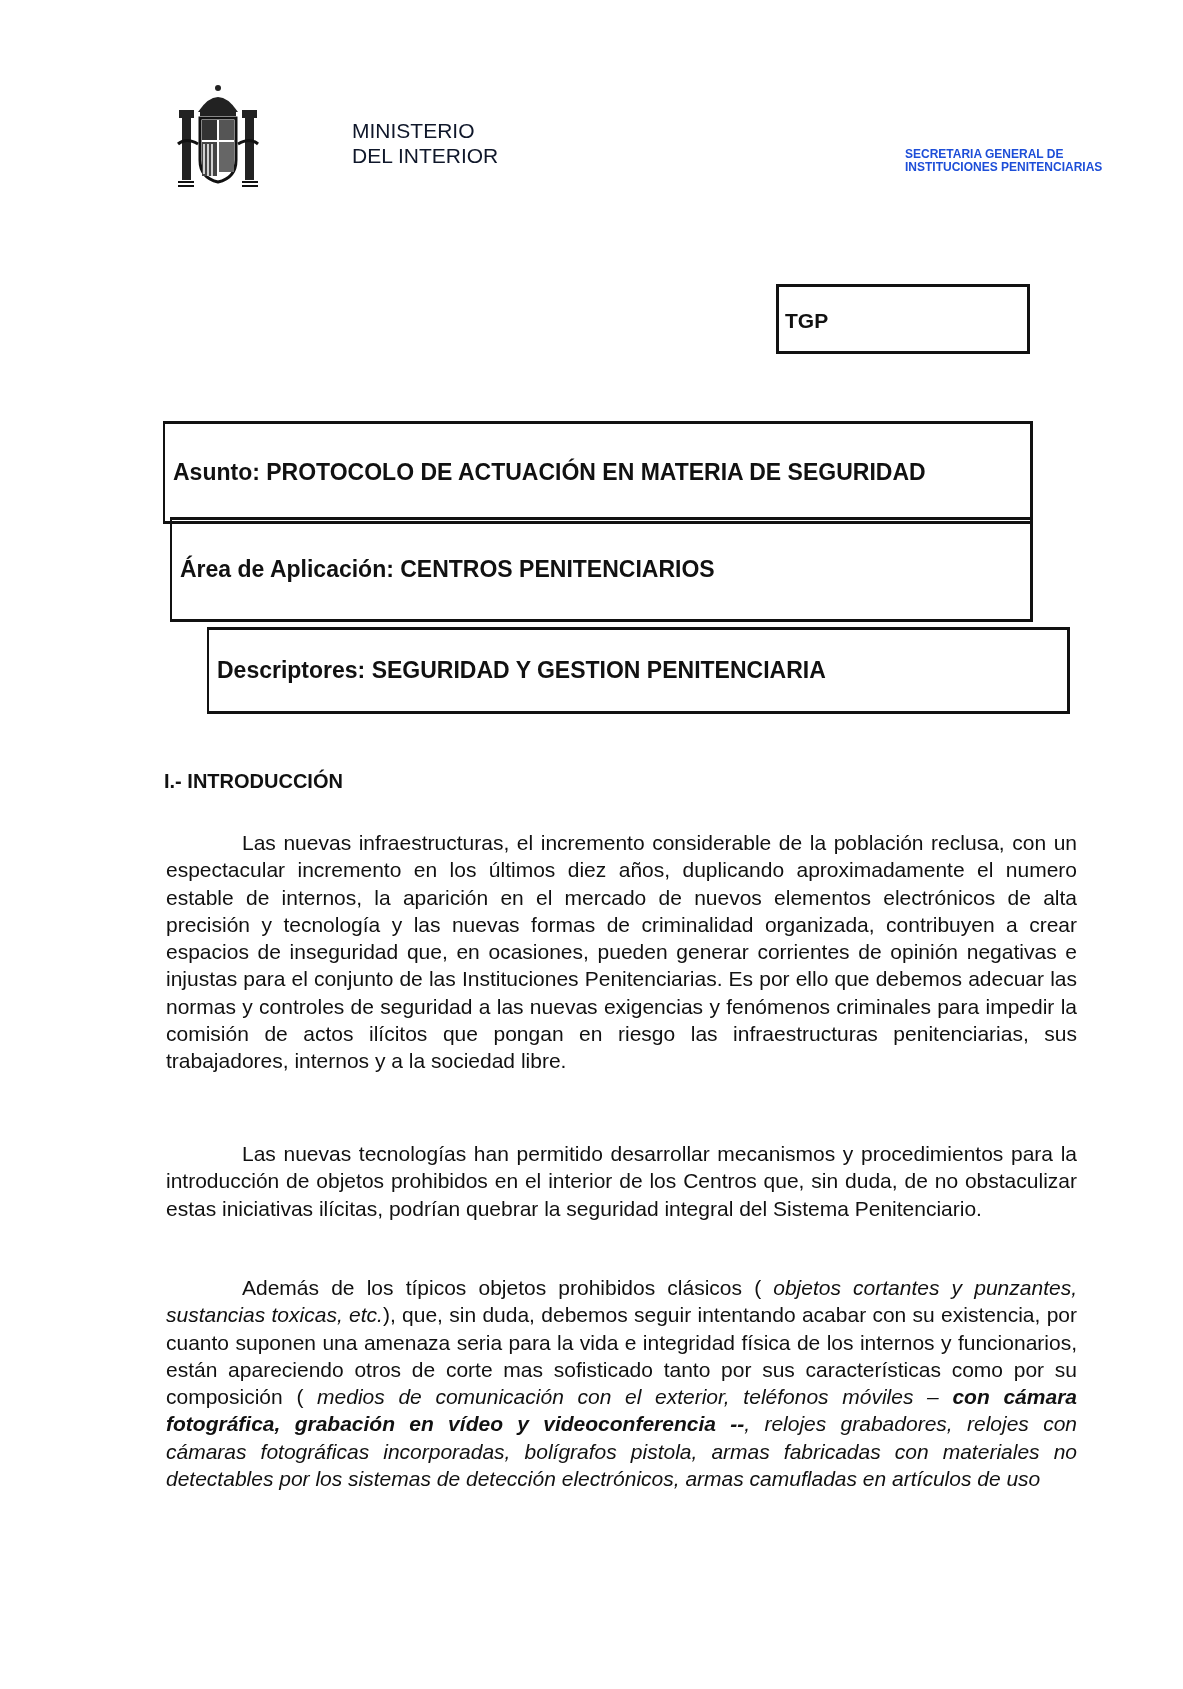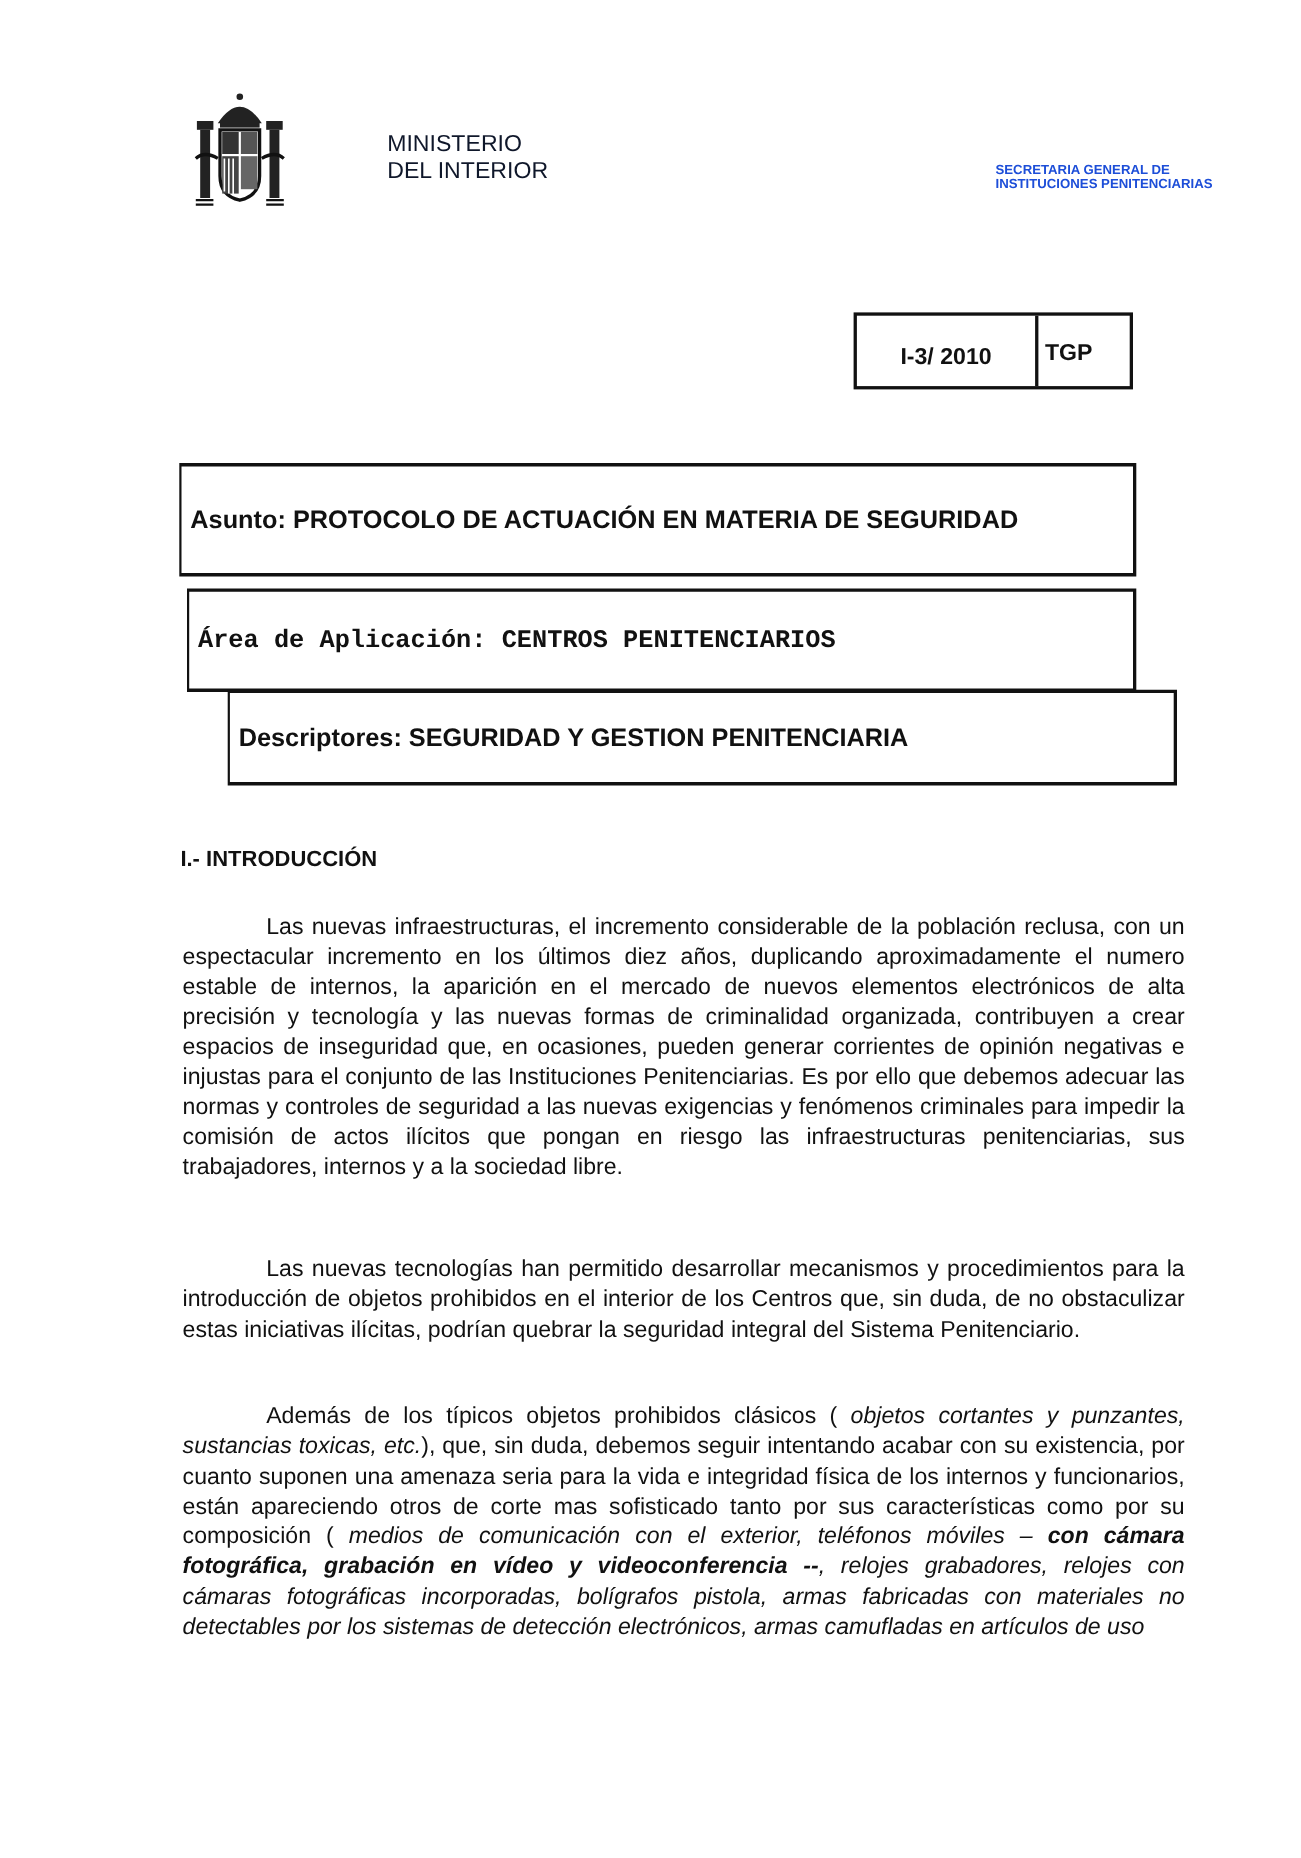--- a/index.html
+++ b/index.html
@@ -13,21 +13,21 @@
   .secretaria { left: 905px; top: 100px; font-size: 12px; line-height: 13px; font-weight: bold; color: #1d4ed8; margin-top: 48px; }
 
   
   .refbox { left: 776px; top: 284px; width: 254px; height: 70px; border: 3px solid #111; box-sizing: border-box; display: flex; }
   .refbox .ref-code { width: 165px; border-right: 3px solid #111; display: flex; align-items: center; justify-content: center; font-weight: bold; font-size: 21px; padding-top: 12px; box-sizing: border-box; }
   .refbox .ref-dept { flex: 1; font-weight: bold; font-size: 21px; padding: 22px 0 0 6px; box-sizing: border-box; }
 
   
   .infobox { border: 3px solid #111; box-sizing: border-box; border-left-width: 2px; display: flex; align-items: center; padding-left: 8px; font-weight: bold; font-size: 23px; }
   .box-asunto { left: 163px; top: 386px; width: 870px; height: 103px; margin-top: 35px; }
-  .box-area { left: 170px; top: 535px; width: 863px; height: 94px; font-family: Liberation Mono, monospace; }
+  .box-area { left: 170px; top: 517px; width: 863px; height: 105px; }
   .box-desc { left: 170px; top: 627px; width: 863px; height: 87px; margin-left: 37px; }
 
   
   .section-title { left: 164px; top: 770px; font-size: 20px; font-weight: bold; }
   .body { left: 166px; width: 911px; font-size: 21px; line-height: 27.3px; text-align: justify; }
   .body p { margin: 0; text-indent: 76px; }
   .p1 { top: 829px; }
   .p2 { top: 1140px; }
   .p3 { top: 1274px; }
   em { font-style: italic; }
@@ -62,21 +62,20 @@
 <div class="abs ministry">
   <div>MINISTERIO</div>
   <div>DEL INTERIOR</div>
 </div>
 <div class="abs secretaria">
   <div>SECRETARIA GENERAL DE</div>
   <div>INSTITUCIONES PENITENCIARIAS</div>
 </div>
 
 <div class="abs refbox">
-  <div class="ref-code">I-3/ 2010</div>
   <div class="ref-dept">TGP</div>
 </div>
 
 <div class="abs infobox box-asunto">
   <span>Asunto: PROTOCOLO DE ACTUACIÓN EN MATERIA DE SEGURIDAD</span>
 </div>
 <div class="abs infobox box-area">
   <span>Área de Aplicación: CENTROS PENITENCIARIOS</span>
 </div>
 <div class="abs infobox box-desc">

